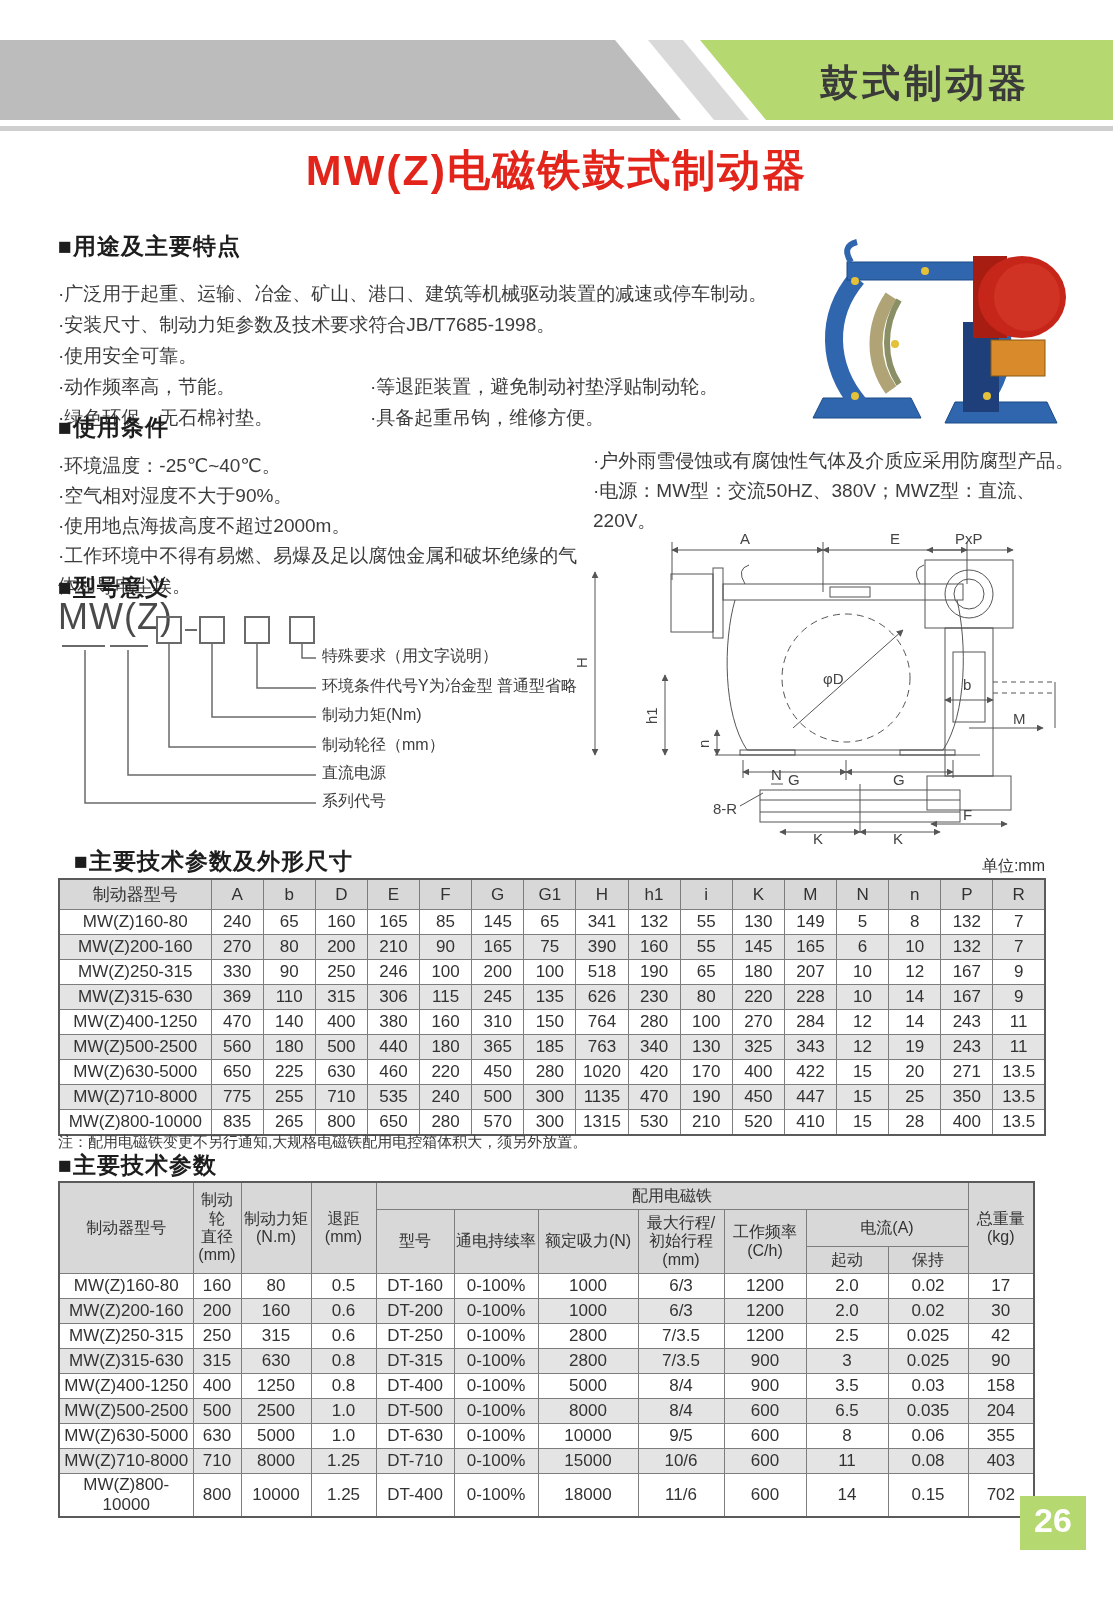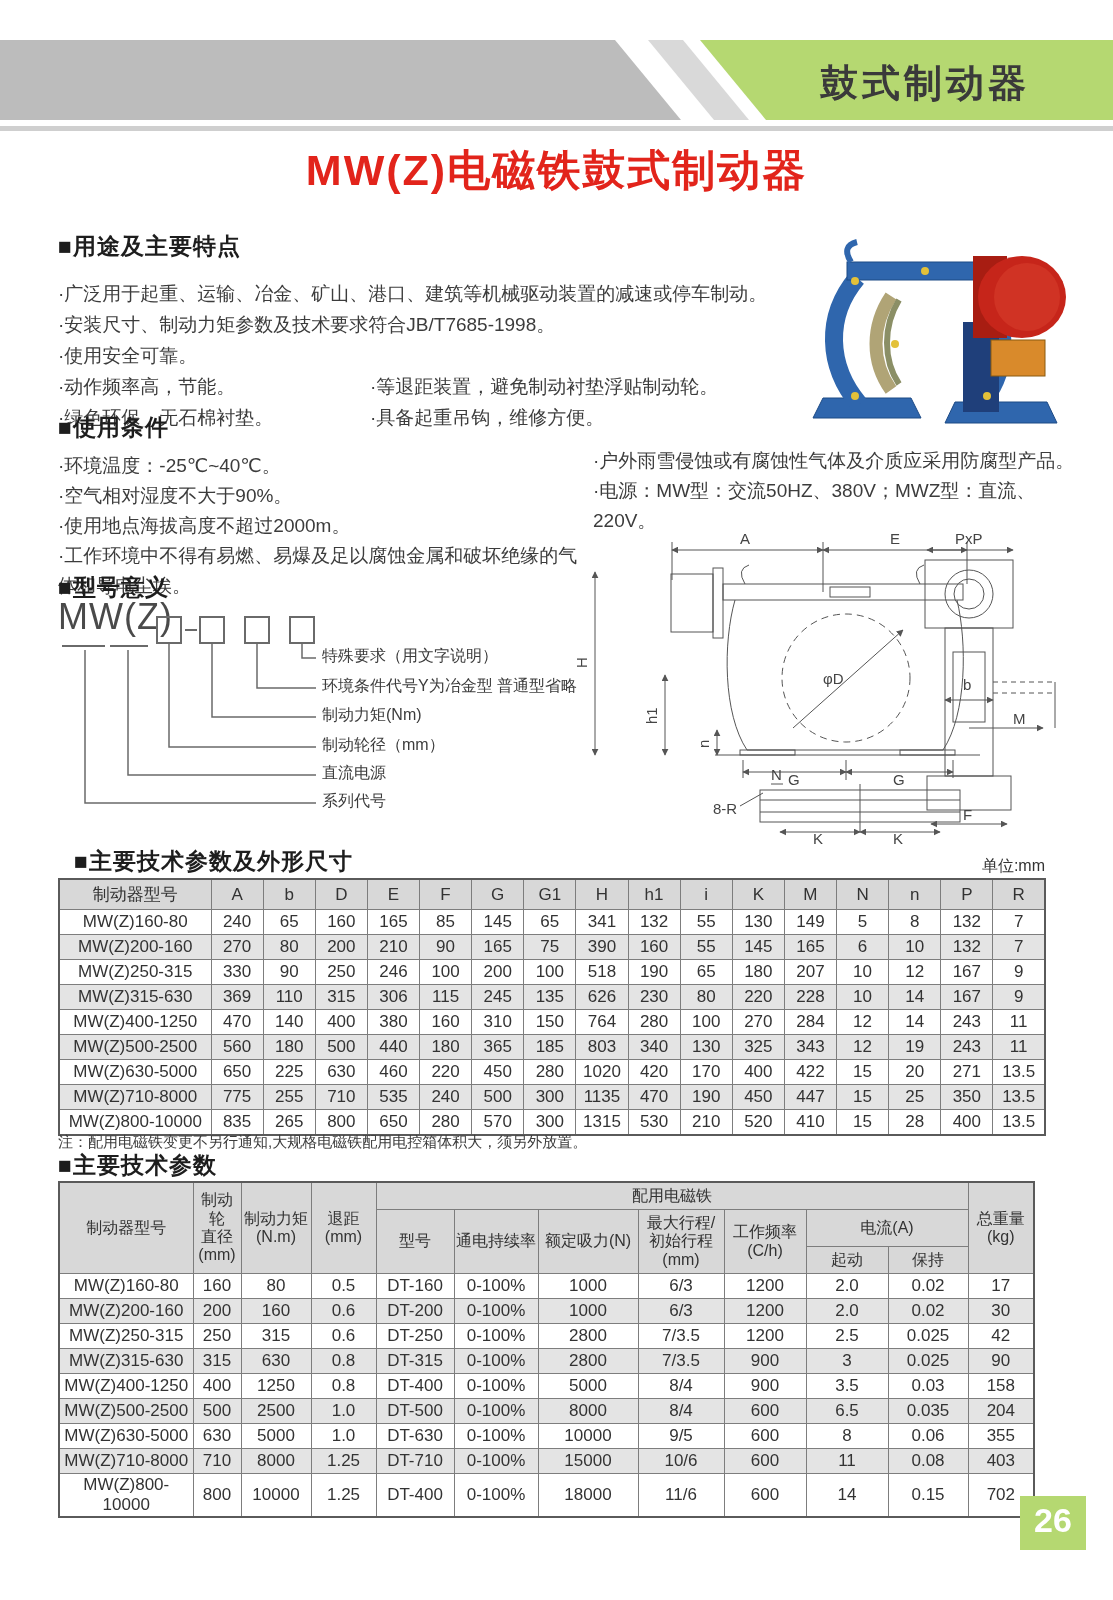--- a/index.html
+++ b/index.html
@@ -353,21 +353,21 @@
         </tr>
         <tr>
           <td>MW(Z)500-2500</td>
           <td>560</td>
           <td>180</td>
           <td>500</td>
           <td>440</td>
           <td>180</td>
           <td>365</td>
           <td>185</td>
-          <td>803</td>
+          <td>763</td>
           <td>340</td>
           <td>130</td>
           <td>325</td>
           <td>343</td>
           <td>12</td>
           <td>19</td>
           <td>243</td>
           <td>11</td>
         </tr>
         <tr>

